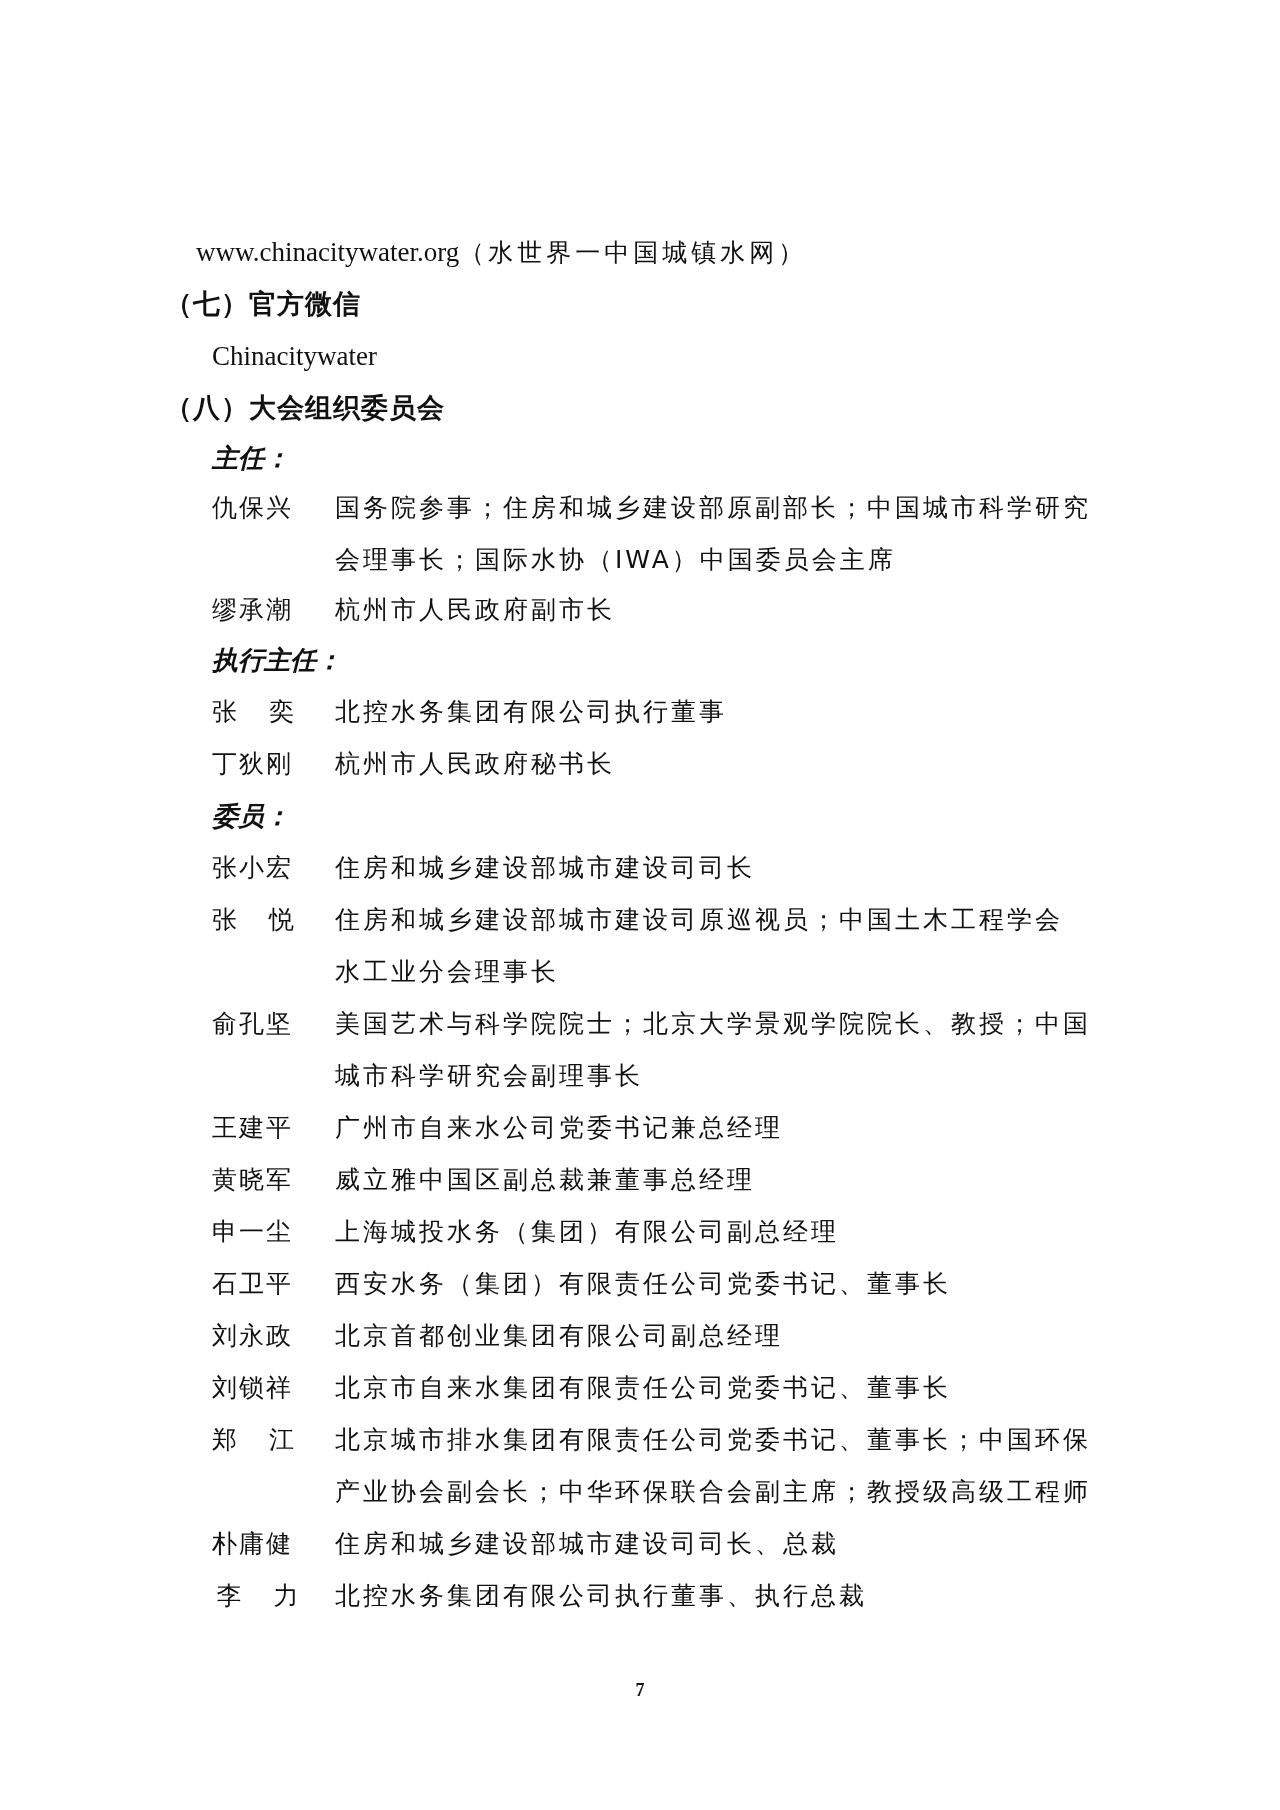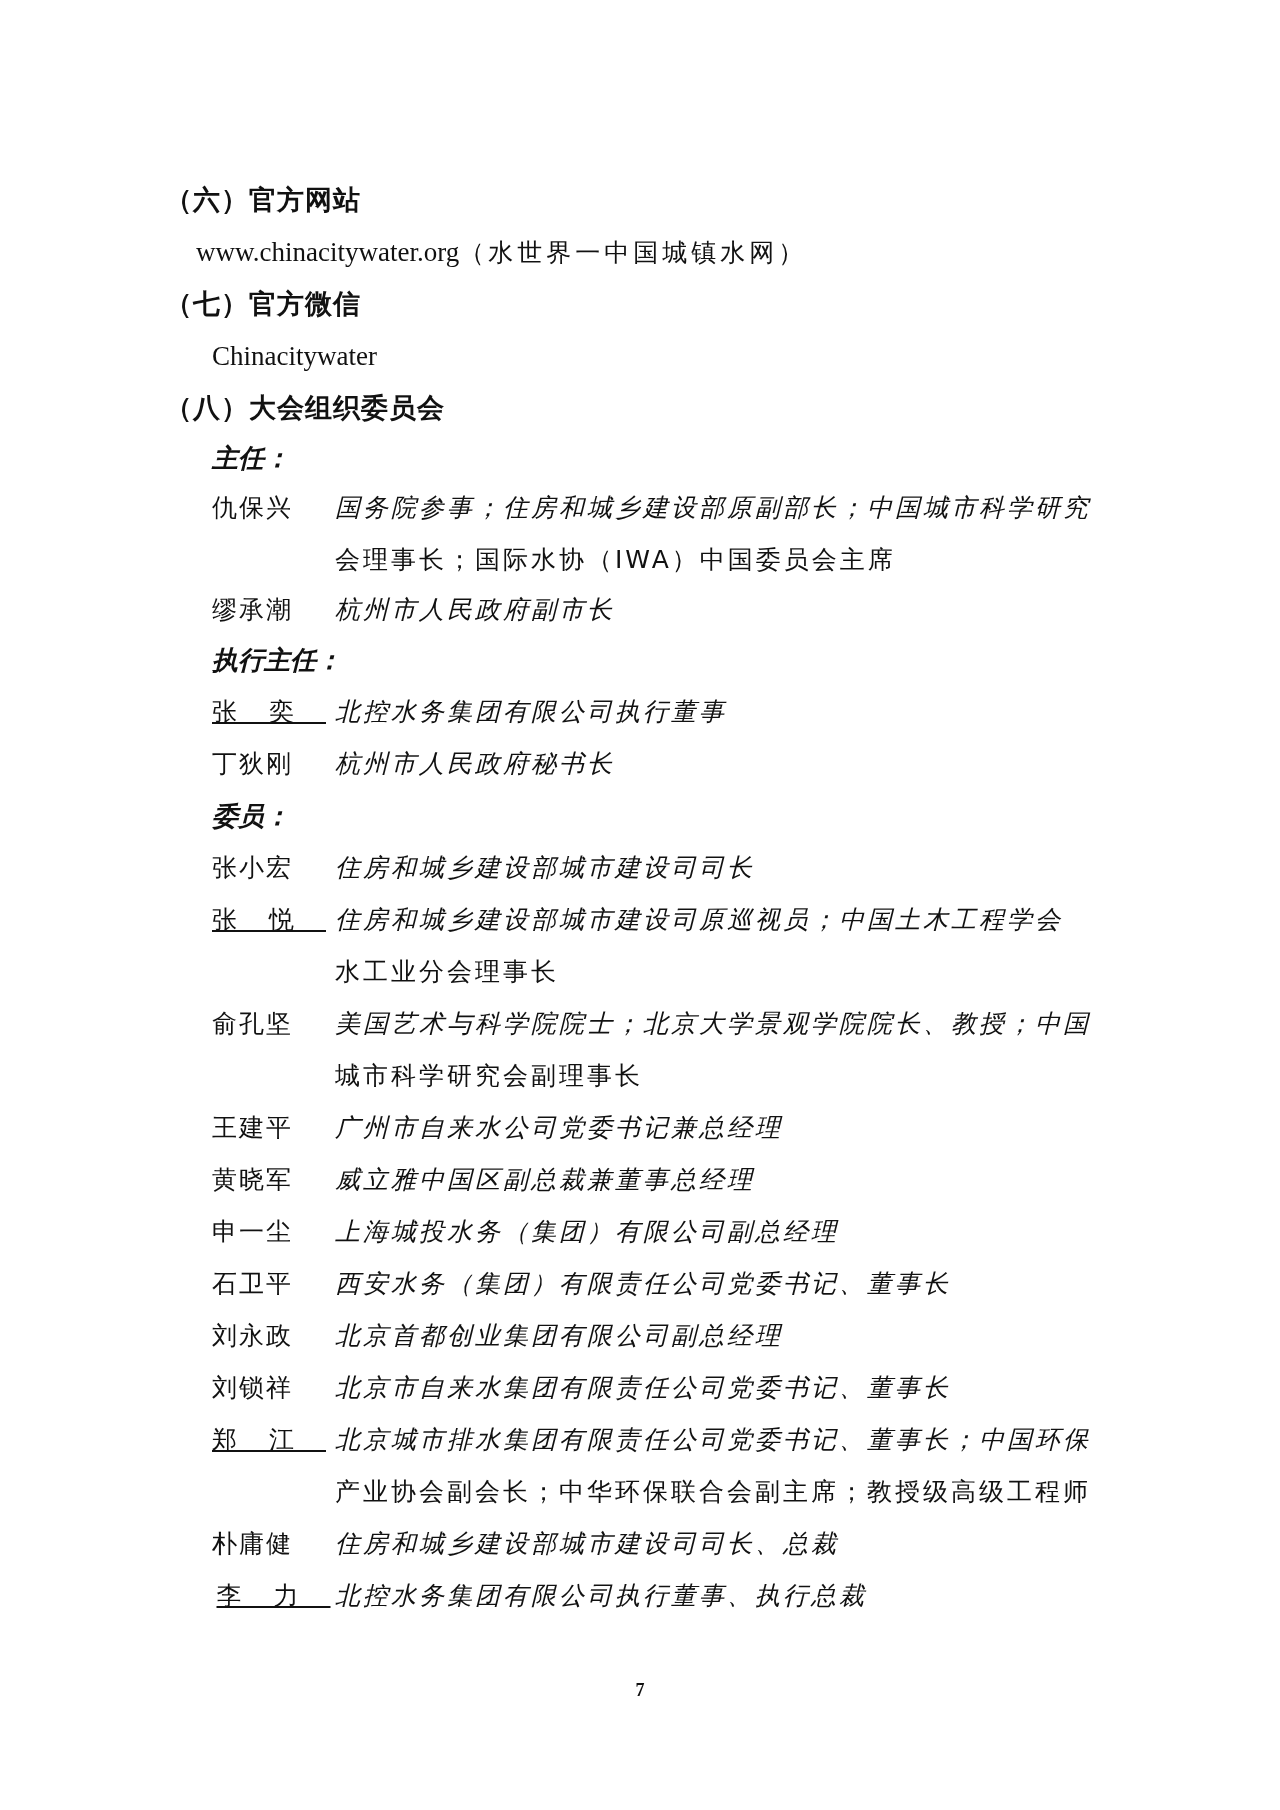--- a/index.html
+++ b/index.html
@@ -58,25 +58,23 @@
       font-size: 25px;
       letter-spacing: 3px;
     }
     .member .name {
       display: inline-block;
       width: 123px;
       letter-spacing: 2px;
     }
     .member .name.spaced {
       letter-spacing: 32px;
-      text-decoration: underline;
     }
     .member .desc {
       display: inline-block;
-      font-style: italic;
     }
     .continuation {
       left: 335px;
       font-family: "DejaVu Sans", "Liberation Sans", sans-serif;
       font-size: 25px;
       letter-spacing: 3px;
     }
     .page-number {
       position: absolute;
       left: 0;
@@ -86,21 +84,20 @@
       font-family: "Liberation Serif", "DejaVu Serif", serif;
       font-weight: bold;
       font-size: 18px;
     }
   </style>
 </head>
 <body>
 
 <div class="page">
 
-  <div class="line section-heading" style="top:174px;">（六）官方网站</div>
   <div class="line plain-text" style="top:226px;">
     <span>www.chinacitywater.org</span><span class="cjk">（水世界一中国城镇水网）</span>
   </div>
 
   <div class="line section-heading" style="top:278px;">（七）官方微信</div>
   <div class="line plain-text" style="top:330px; left:212px;">Chinacitywater</div>
 
   <div class="line section-heading" style="top:382px;">（八）大会组织委员会</div>
 
   <div class="line role-heading" style="top:432px;">主任：</div>

